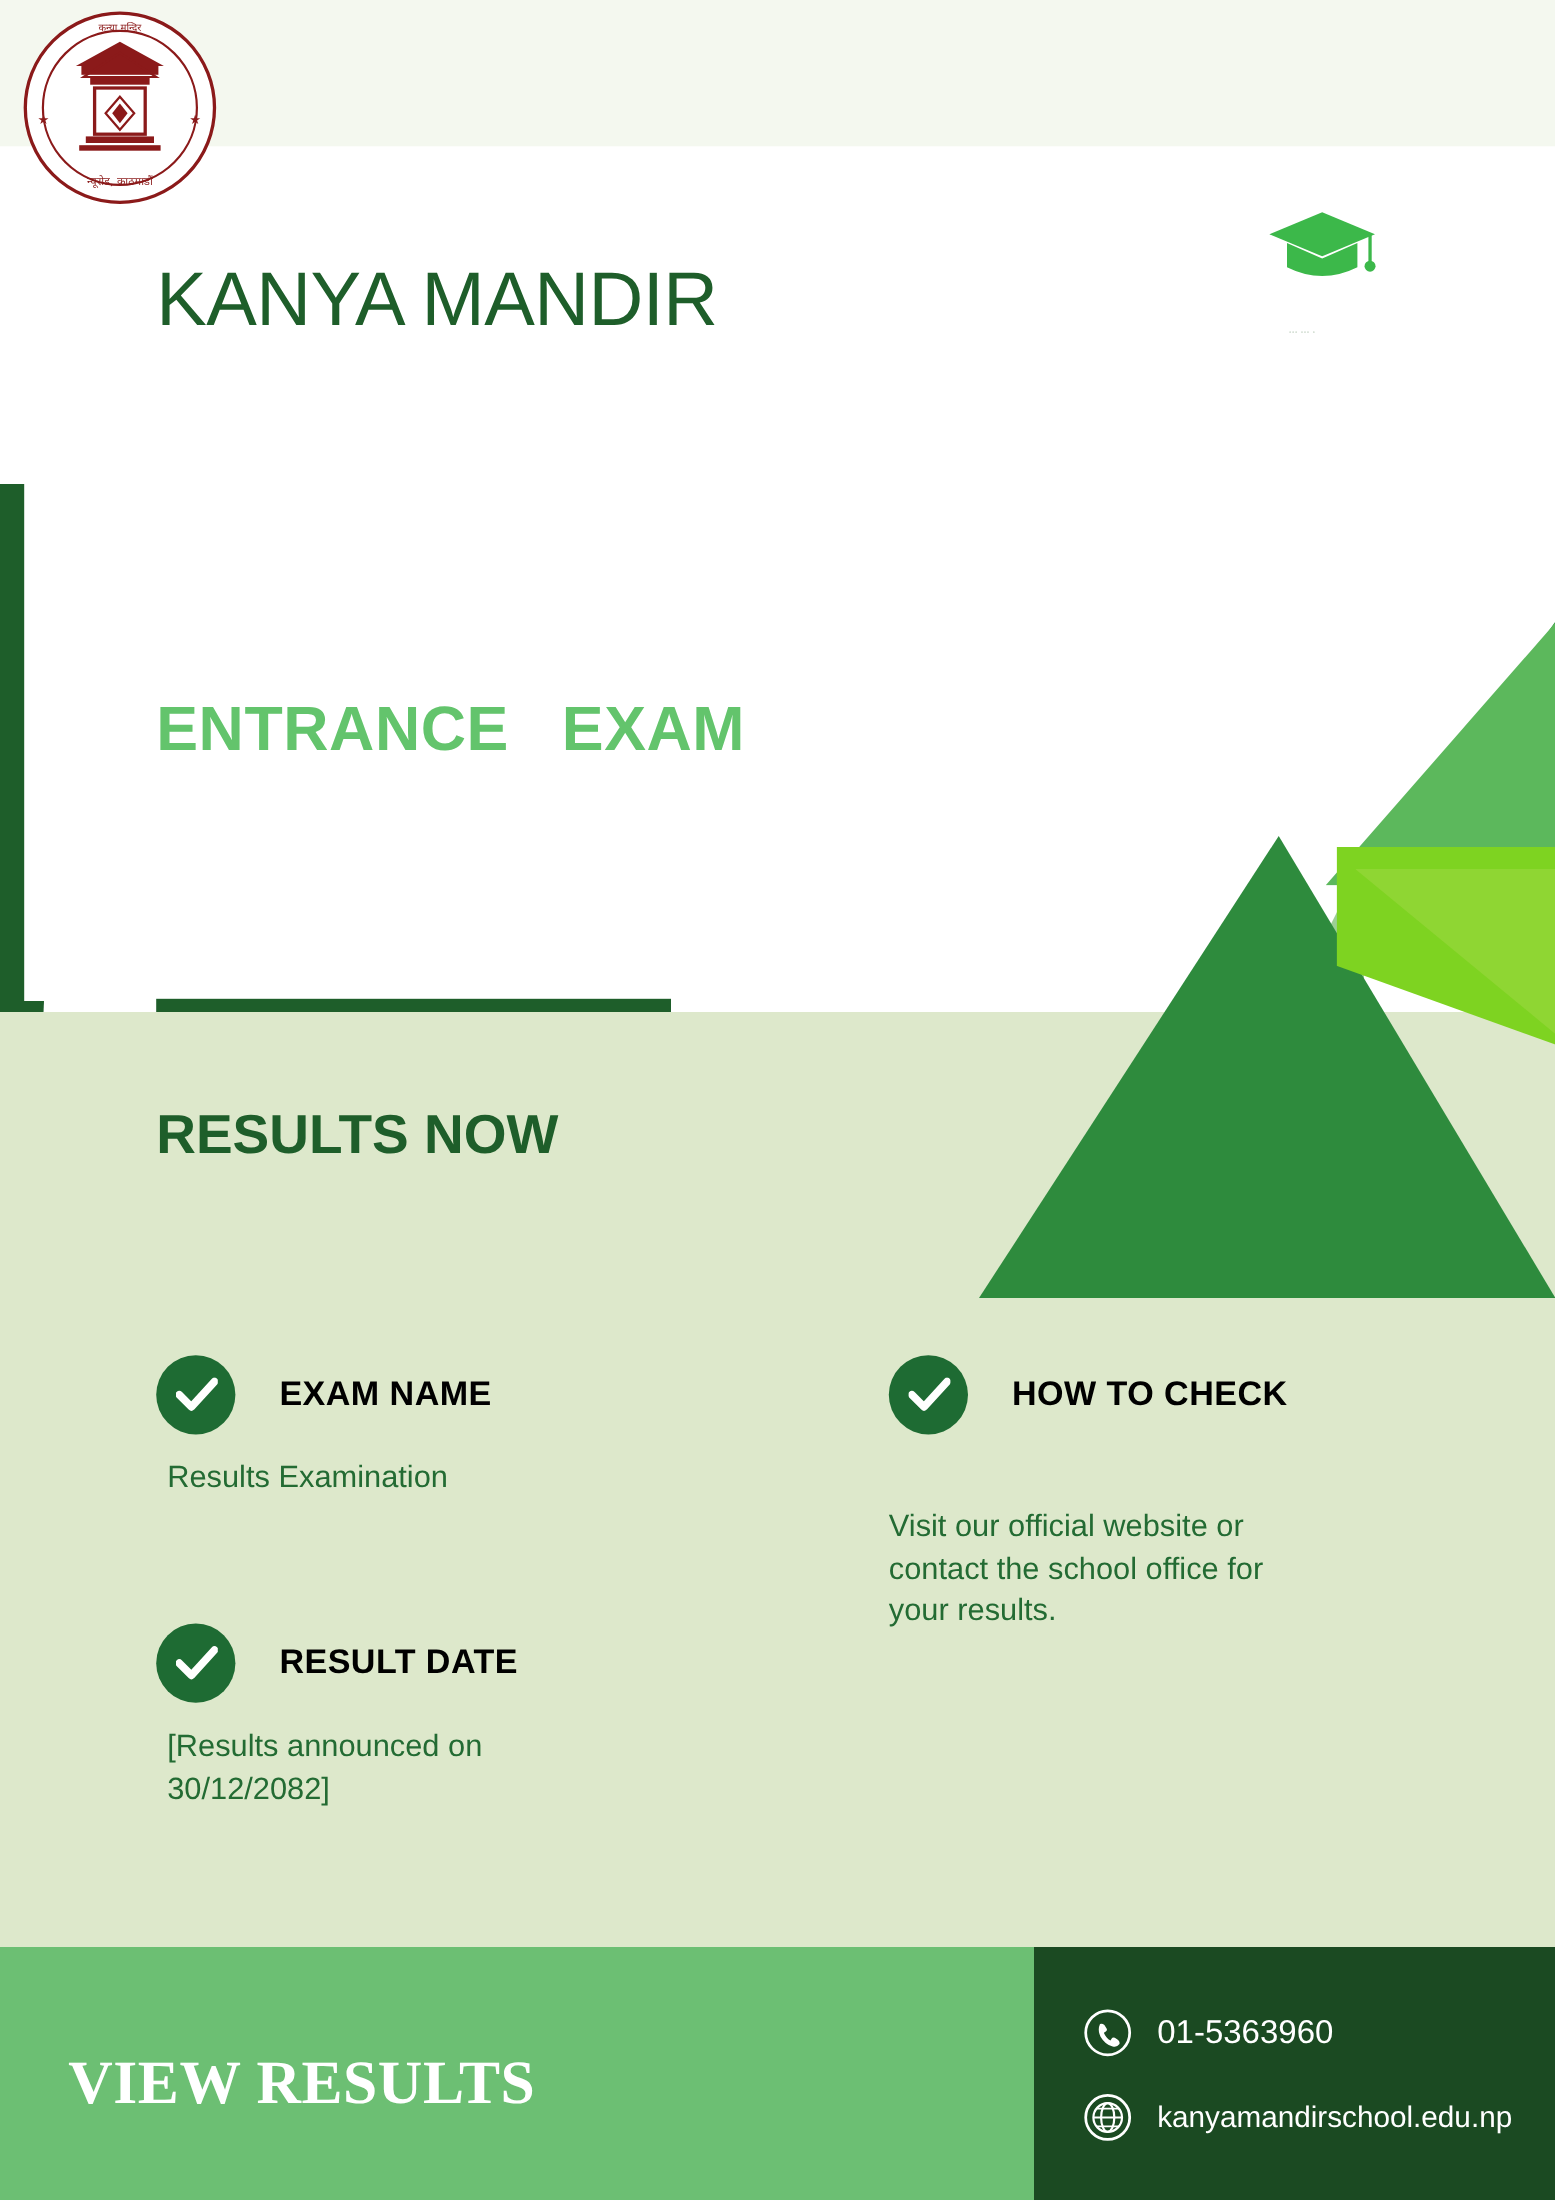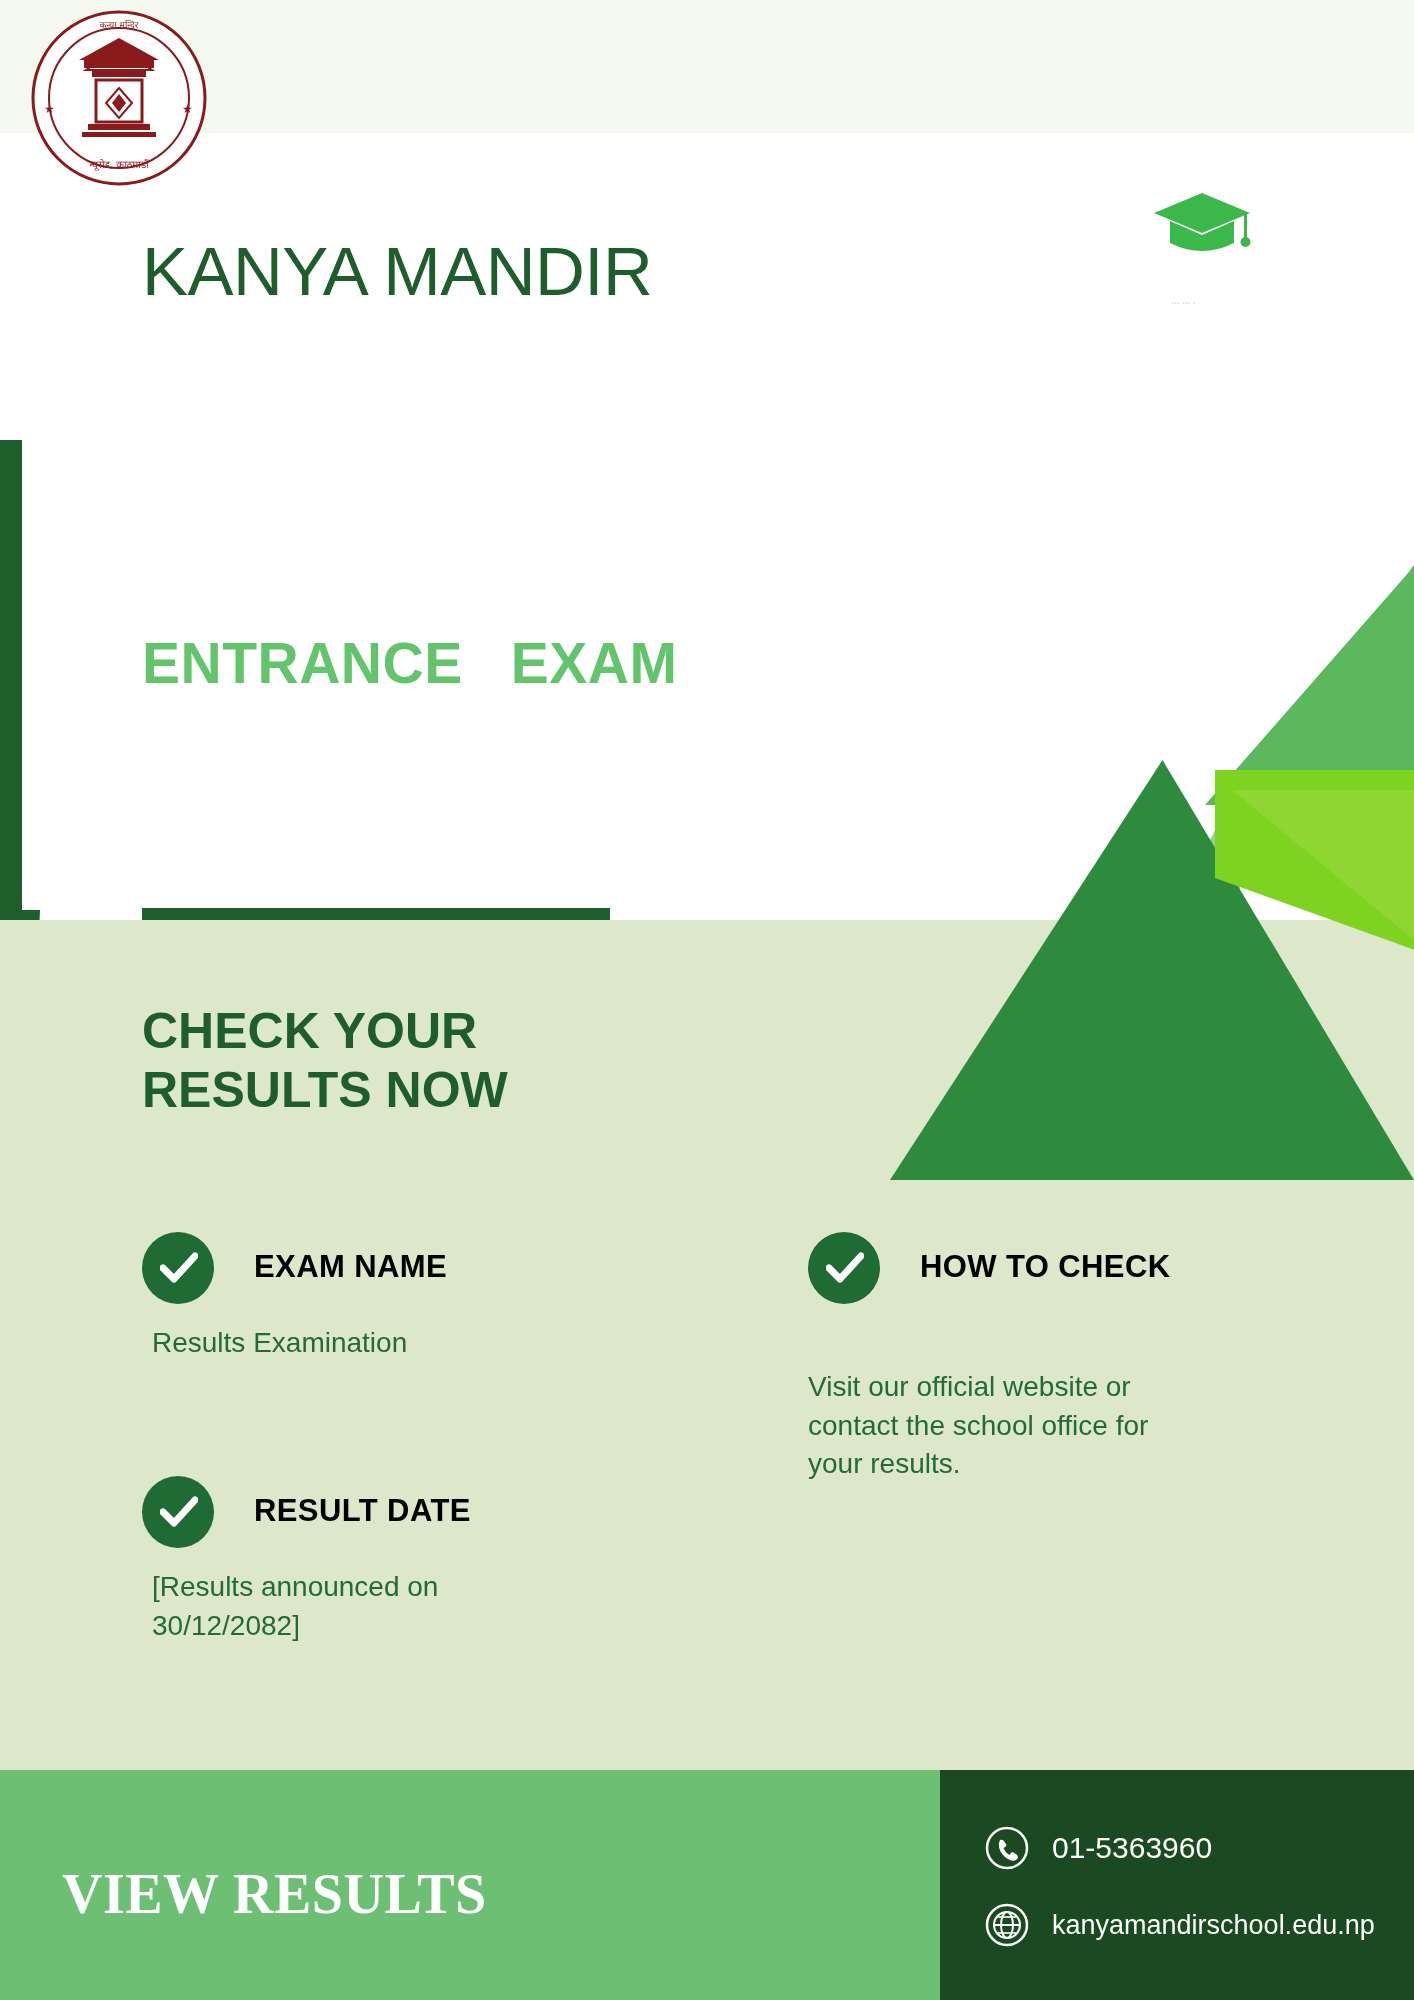--- a/index.html
+++ b/index.html
@@ -27,21 +27,21 @@
     position: absolute;
     left: 0; top: 0;
     width: 1414px;
     height: 133px;
     background: #f4f8ef;
   }
 
   
   .logo {
     position: absolute;
-    left: 14px;
+    left: 4px;
     top: 8px;
     width: 210px;
     height: 180px;
     text-align: center;
   }
   .logo svg { display: block; }
 
   
   .school-title {
     position: absolute;
@@ -311,21 +311,20 @@
   <div class="panel"></div>
 
   <div class="deco tri-dark-right"></div>
   <div class="deco tri-mid"></div>
   <div class="deco tri-shadow"></div>
   <div class="deco tri-dark-big"></div>
   <div class="deco tri-lime"></div>
   <div class="deco tri-lime2"></div>
 
   <div class="subhead">
-    <div>CHECK YOUR</div>
     <div>RESULTS NOW</div>
   </div>
 
   <div class="info-block" id="block-exam-name">
     <div class="check-circle">
       <svg width="38" height="32" viewBox="0 0 38 32" xmlns="http://www.w3.org/2000/svg">
         <polyline points="3,16 14,27 35,4" fill="none" stroke="#ffffff" stroke-width="7" stroke-linecap="round" stroke-linejoin="round"></polyline>
       </svg>
     </div>
     <div class="info-title">EXAM NAME</div>

